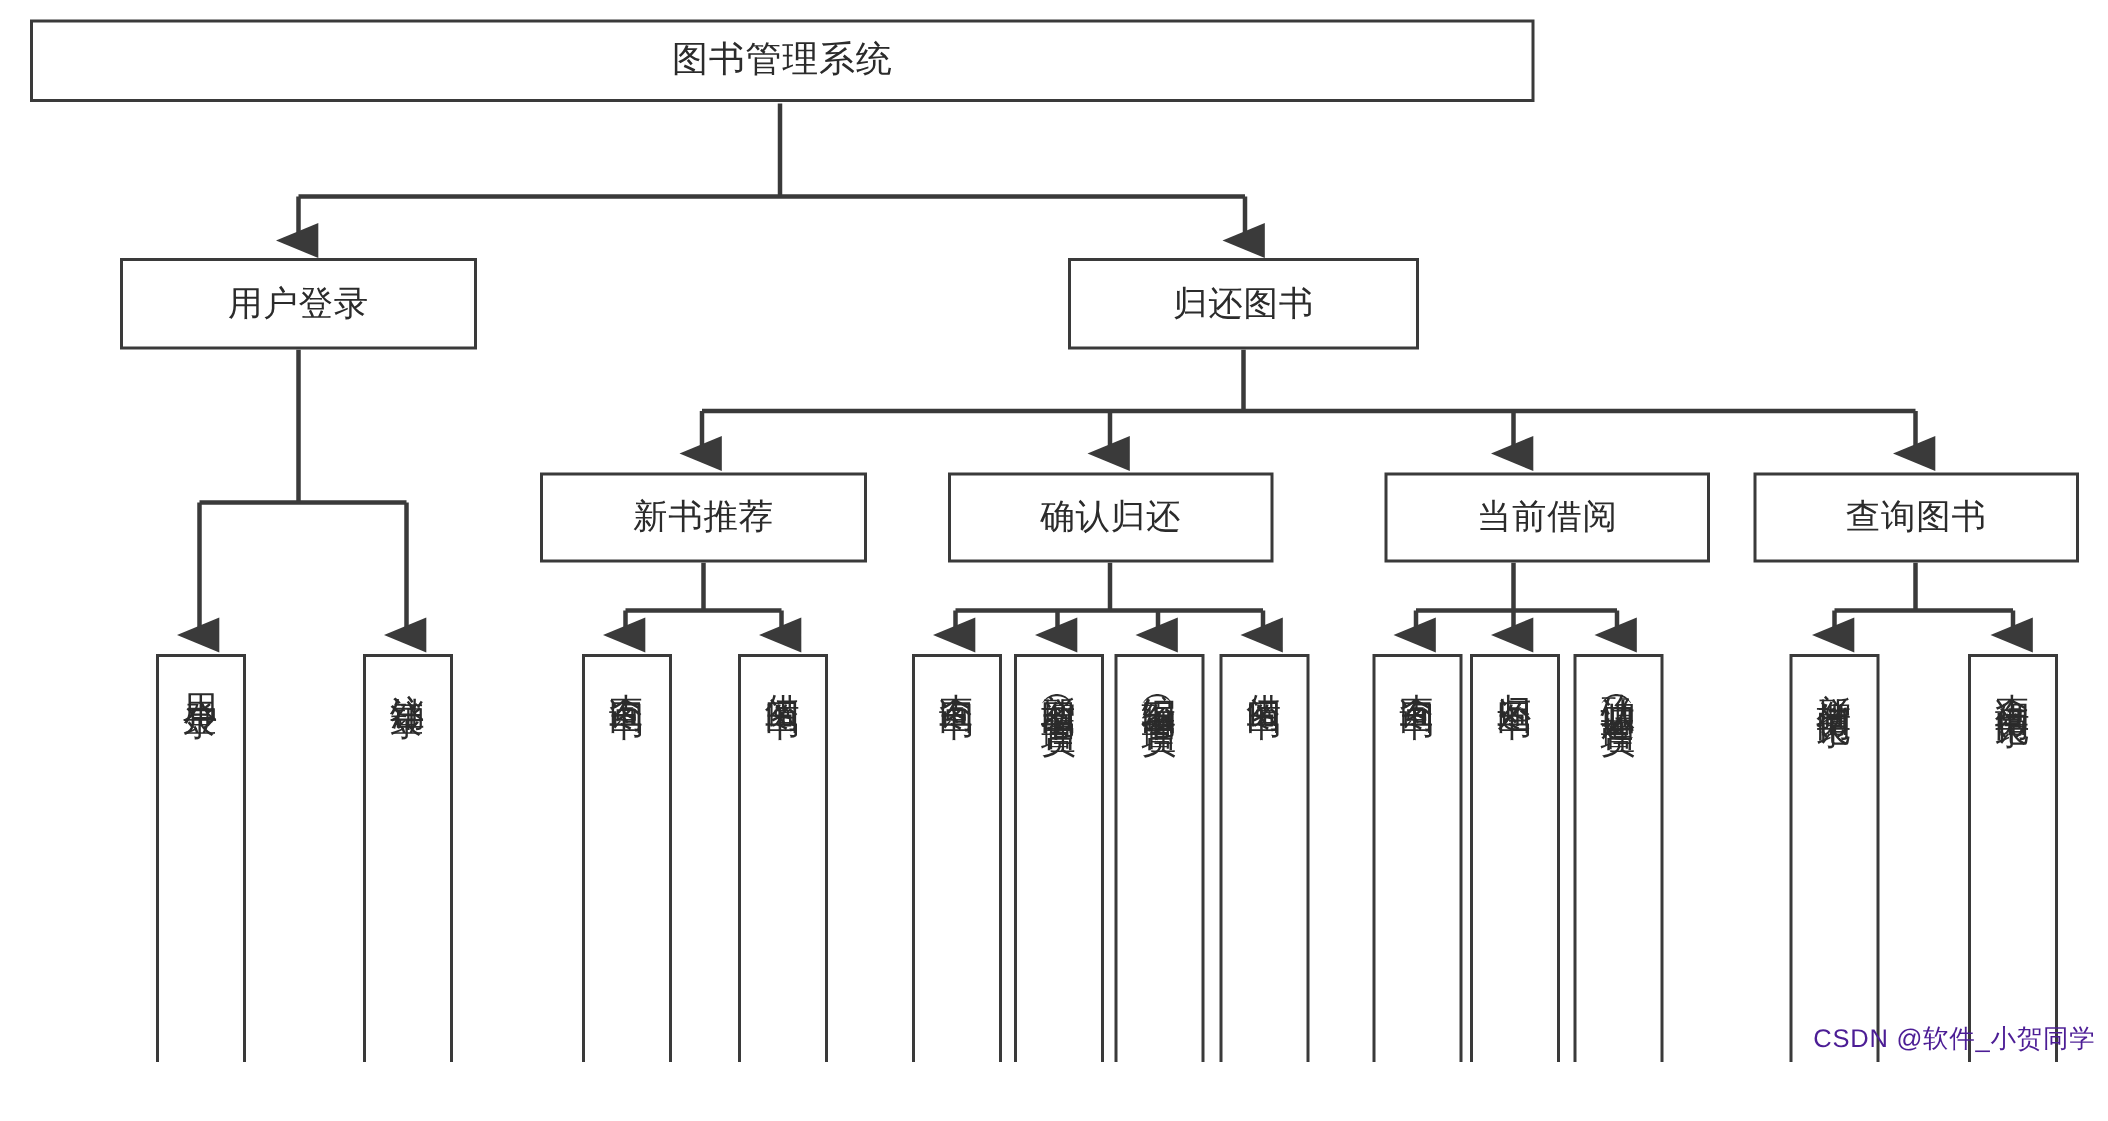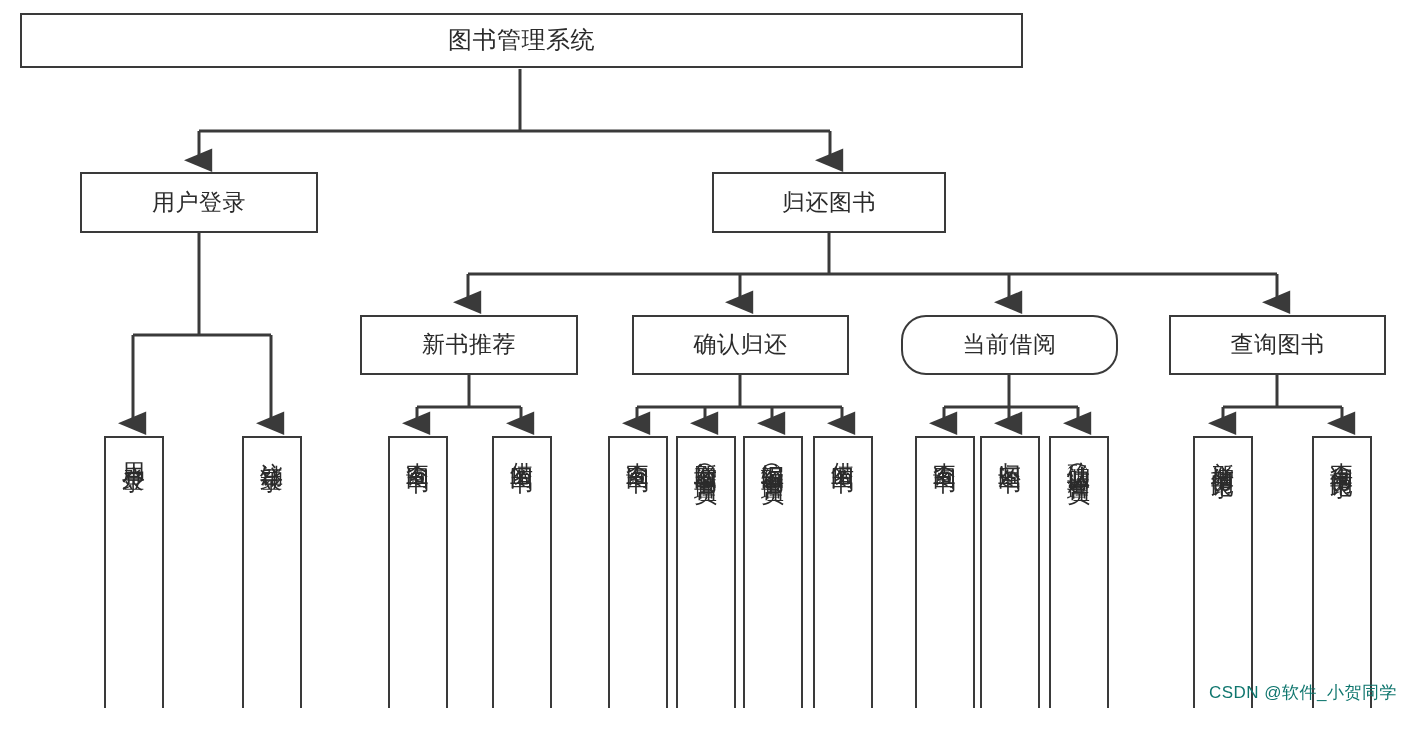--- a/index.html
+++ b/index.html
@@ -56,21 +56,21 @@
     font-size: 23px;
     letter-spacing: 3px;
     line-height: 1.05;
     white-space: nowrap;
   }
   .watermark {
     position: absolute;
     right: 8px;
     bottom: 4px;
     font-size: 17px;
-    color: #0f766e;
+    color: #4c1d95;
     letter-spacing: 0.5px;
     white-space: nowrap;
   }
 </style>
 </head>
 <body>
 
 <div id="canvas">
 
   <svg class="wires" viewBox="0 0 1405 747">
@@ -133,21 +133,21 @@
   <div class="node horiz" style="left:712px; top:172px; width:234px; height:61px;">
     <span class="label">归还图书</span>
   </div>
 
   <div class="node horiz" style="left:360px; top:315px; width:218px; height:60px;justify-content:center;">
     <span class="label">新书推荐</span>
   </div>
   <div class="node horiz" style="left:632px; top:315px; width:217px; height:60px;">
     <span class="label">确认归还</span>
   </div>
-  <div class="node horiz" style="left:901px; top:315px; width:217px; height:60px;border-radius:25px;">
+  <div class="node horiz" style="left:923px; top:315px; width:217px; height:60px;">
     <span class="label">当前借阅</span>
   </div>
   <div class="node horiz" style="left:1169px; top:315px; width:217px; height:60px;">
     <span class="label">查询图书</span>
   </div>
 
   <div class="node vert" style="left:104px; top:436px; width:60px; height:299px;">
     <span class="label">用户登录</span>
   </div>
   <div class="node vert" style="left:242px; top:436px; width:60px; height:299px;">

